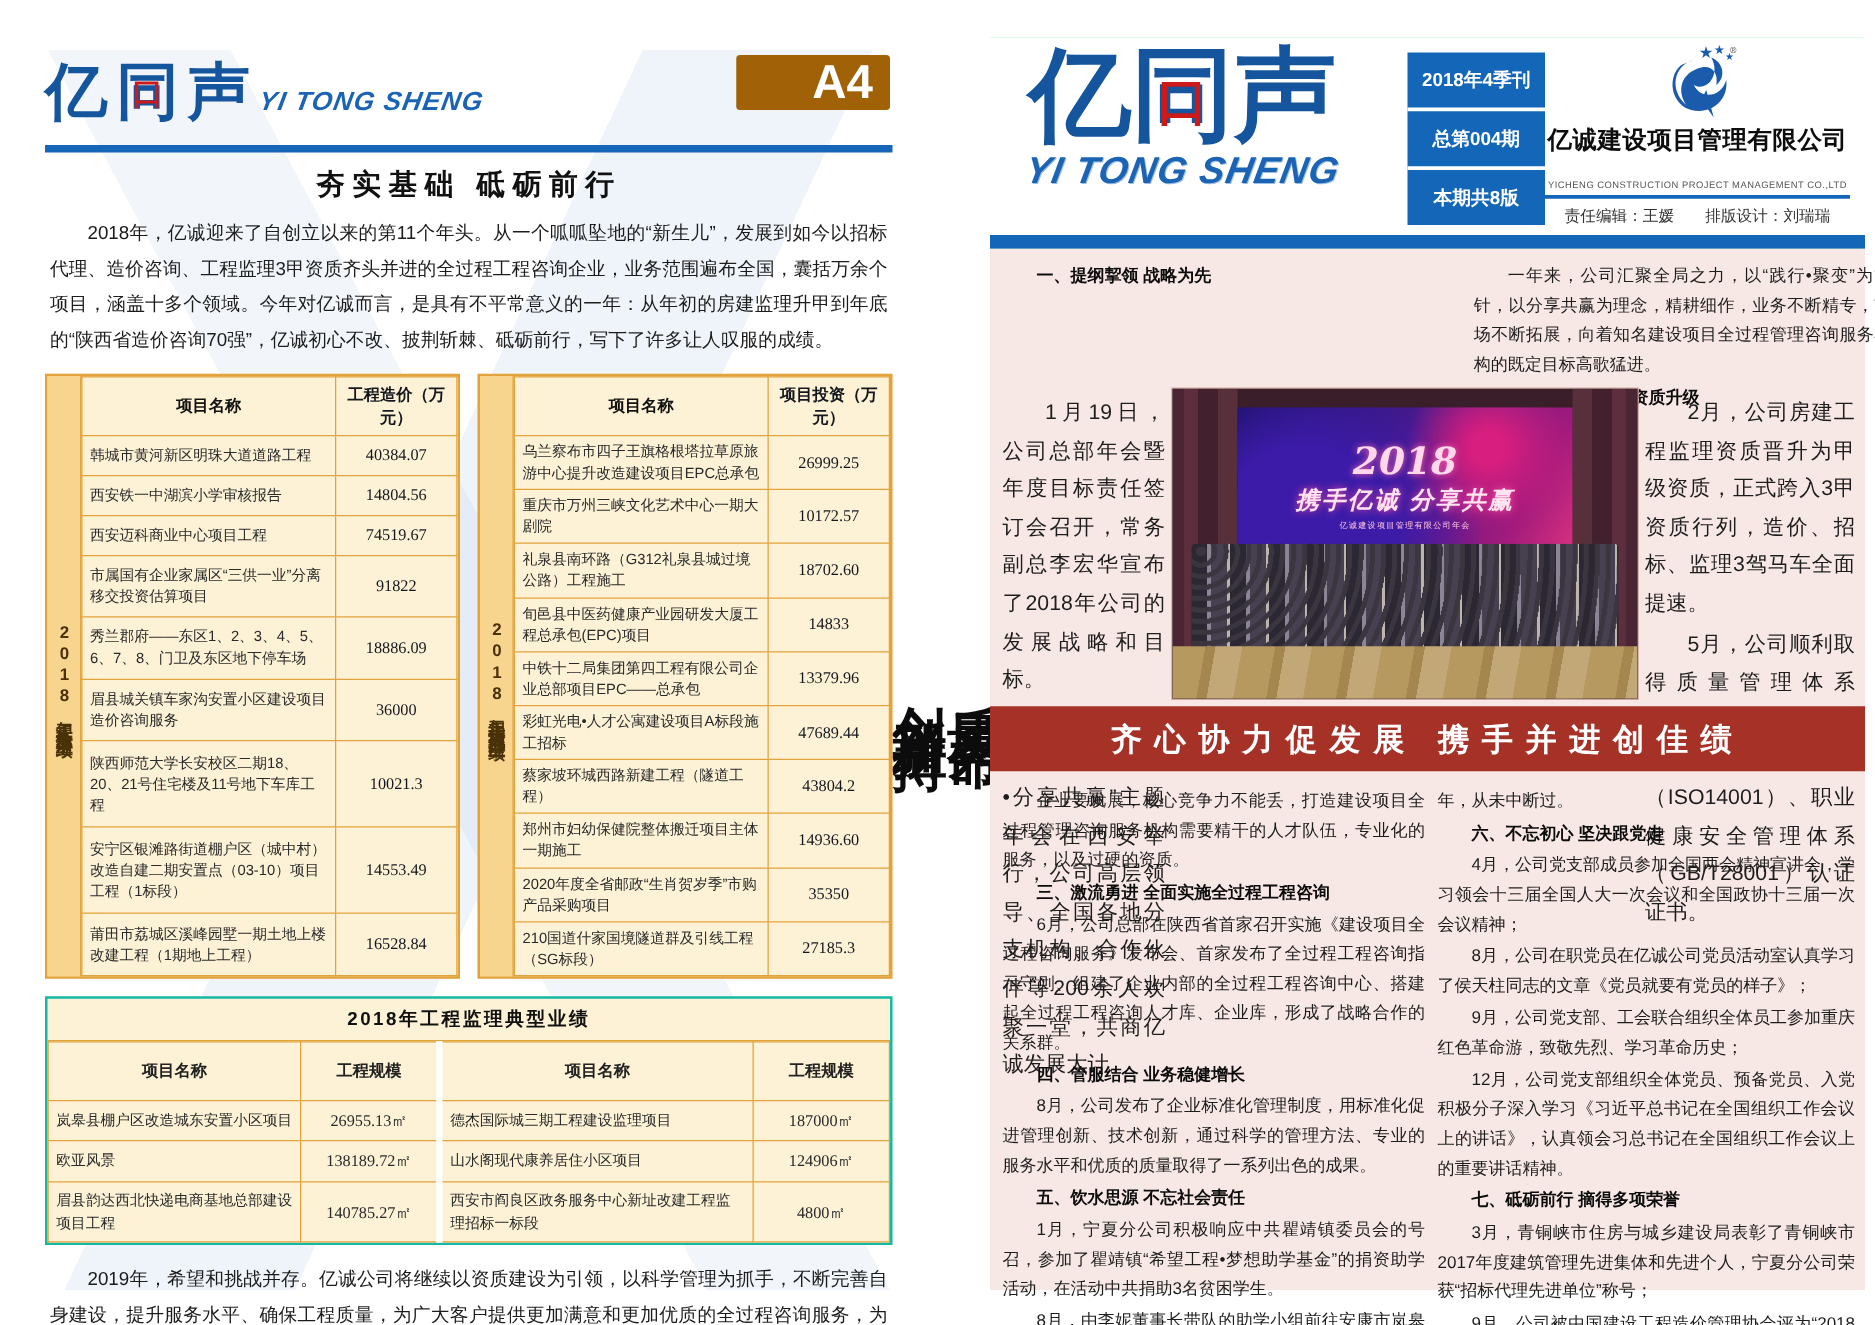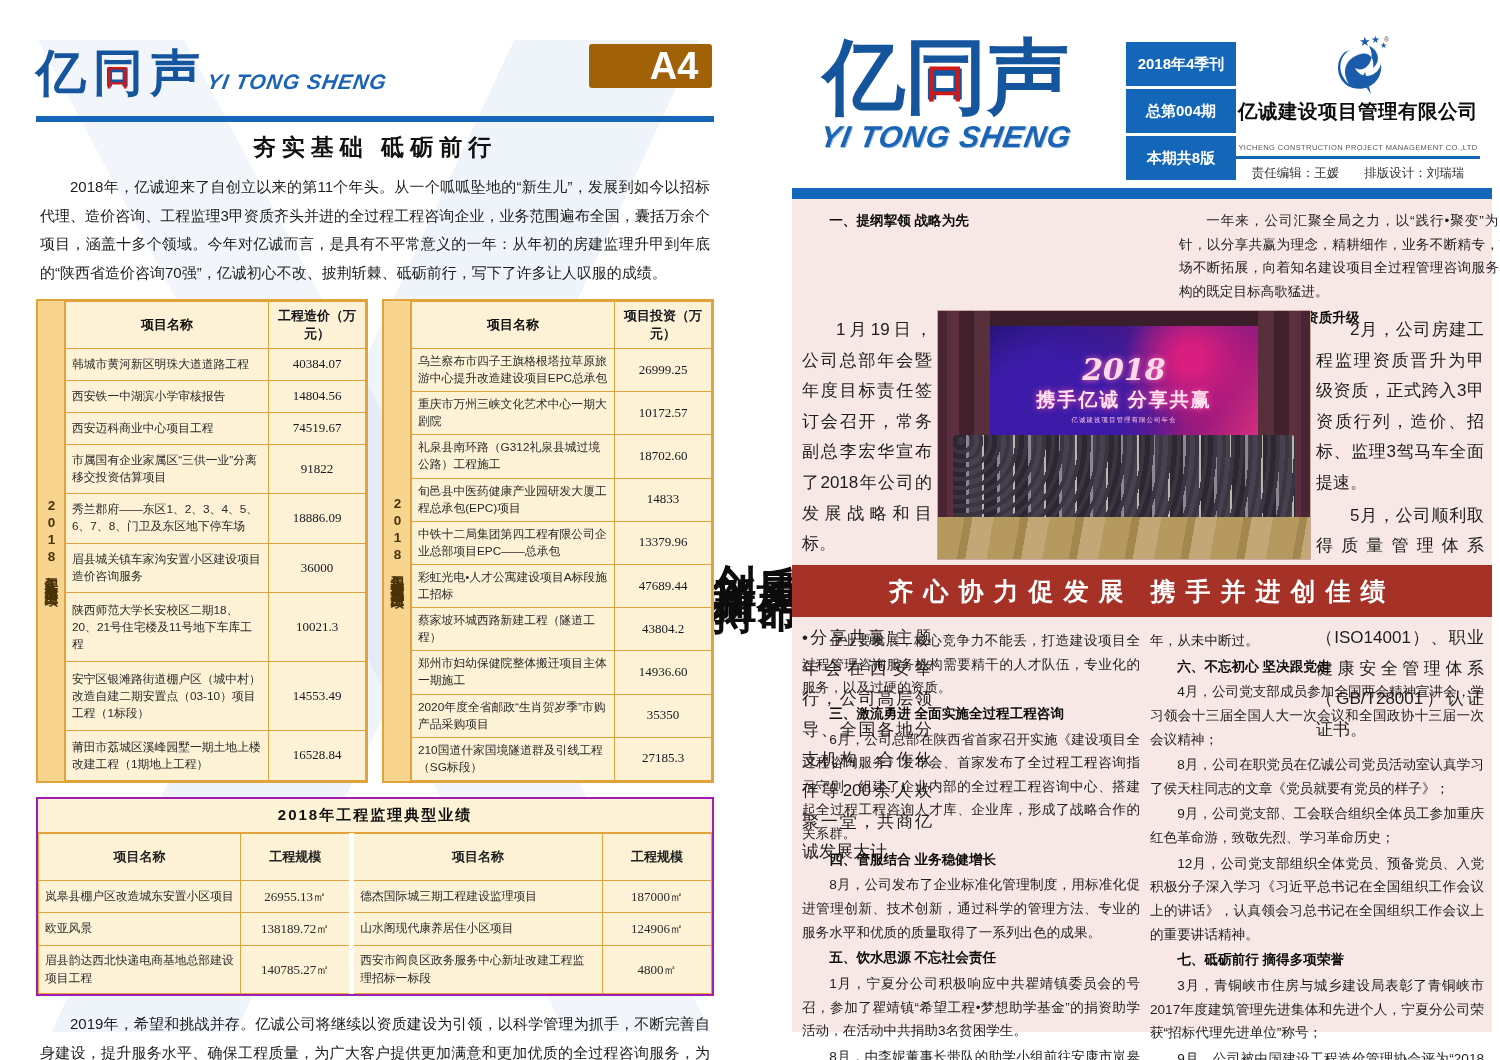--- a/index.html
+++ b/index.html
@@ -30,21 +30,21 @@
   .tgroup{display:flex;border:2px solid #e2a23c;background:#fdf2d5;flex:1;}
   .side-label{width:26px;background:#f7d58e;border-right:1.5px solid #e2a23c;
     writing-mode:vertical-rl;text-orientation:upright;font-weight:700;font-size:13.5px;color:#4a3208;
     display:flex;align-items:center;justify-content:center;letter-spacing:2px;}
   .ptable{border-collapse:collapse;width:100%;}
   .ptable th,.ptable td{border:1.5px solid #e2a23c;background:#fdf2d5;padding:4px 6px;vertical-align:middle;}
   .ptable th{font-size:13px;font-weight:700;text-align:center;color:#111;height:38px;}
   .ptable td{font-size:11.8px;color:#2a2a2a;line-height:1.45;}
   .ptable td.num,.ptable th.num{width:84px;text-align:center;font-family:"Liberation Serif",serif;font-size:13px;color:#15171f;}
 
-  .sup-wrap{margin-top:14px;border:2px solid #a21caf;background:#fdf2d5;}
+  .sup-wrap{margin-top:14px;border:2px solid #14b8a6;background:#fdf2d5;}
   .sup-title{text-align:center;font-weight:900;font-size:15px;color:#111;padding:7px 0;border-bottom:1.5px solid #e2a23c;letter-spacing:2px;}
   .sup-table{border-collapse:collapse;width:100%;}
   .sup-table th,.sup-table td{border:1.5px solid #e2a23c;background:#fdf2d5;padding:6px 6px;}
   .sup-table th{font-size:13px;font-weight:700;text-align:center;height:34px;}
   .sup-table td{font-size:11.8px;line-height:1.5;color:#2a2a2a;}
   .sup-table td.num,.sup-table th.num{width:96px;text-align:center;font-family:"Liberation Serif",serif;font-size:13px;}
   .sup-table th:nth-child(2),.sup-table td:nth-child(2){border-right:5px solid #ffffff;}
 
   .lp-outro{margin-top:14px;}
 
@@ -88,21 +88,21 @@
   .curtain{position:absolute;top:0;bottom:0;width:14%;
     background:linear-gradient(90deg,#4a2533 0 18%,#5d2e3e 18% 40%,#43202e 40% 70%,#57303c 70% 100%);}
   .curtain.left{left:0;} .curtain.right{right:0;transform:scaleX(-1);}
   .screen{position:absolute;left:14%;right:14%;top:6%;height:52%;
     background:radial-gradient(circle at 75% 25%,#d81e7e 0 6%,transparent 30%),
       radial-gradient(circle at 20% 80%,#3b1ba8 0 30%,transparent 60%),
       linear-gradient(120deg,#140f58 0%,#4a1a8c 45%,#a01a7c 80%,#e0337f 100%);
     color:#fff;display:flex;flex-direction:column;align-items:center;justify-content:center;}
   .screen-year{font-family:"DejaVu Serif",serif;font-style:italic;font-weight:900;font-size:30px;
     color:#ffd9ea;text-shadow:0 0 6px #ff66b0;line-height:1;}
-  .screen-line{font-weight:900;font-size:19px;letter-spacing:2px;color:#ffe3f0;text-shadow:0 0 7px #ff4fa5;margin-top:2px;}
+  .screen-line{font-weight:900;font-size:19px;letter-spacing:2px;color:#ffe3f0;text-shadow:0 0 7px #ff4fa5;margin-top:2px;font-style:italic;}
   .screen-sub{font-size:6.5px;color:#ffc4de;margin-top:3px;letter-spacing:1px;}
   .crowd{position:absolute;left:4%;right:4%;top:50%;height:34%;
     background:
       repeating-radial-gradient(circle at 8px 6px,#3b3540 0 4px,transparent 4px 9px),
       repeating-linear-gradient(90deg,#2b2733 0 13px,#8b8596 13px 16px,#474051 16px 29px,#bdb4ae 29px 31px);
     border-radius:4px 4px 0 0;}
   .floor{position:absolute;left:0;right:0;bottom:0;height:17%;
     background:repeating-linear-gradient(100deg,#b5995f 0 26px,#a3874f 26px 34px,#c2a877 34px 55px);}
 
   .banner{left:0;top:366px;width:700px;height:52px;background:#a53127;color:#fff;

